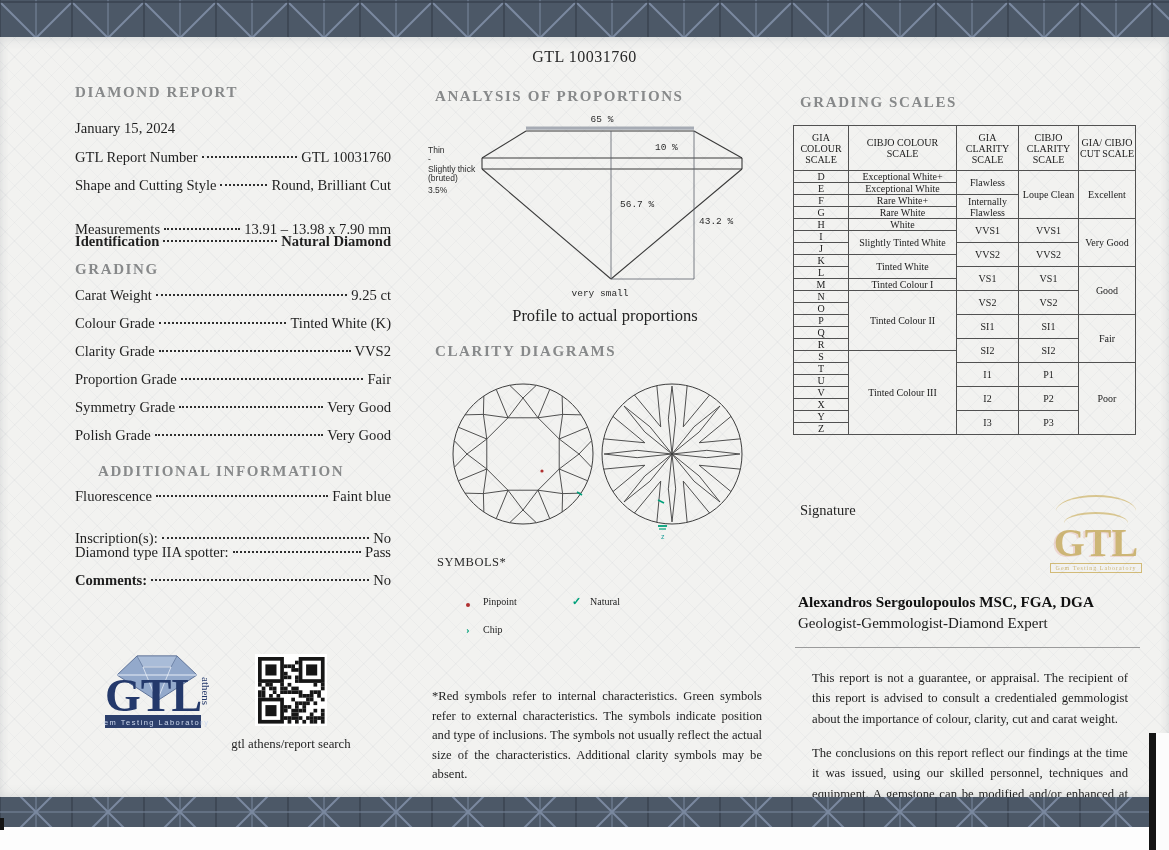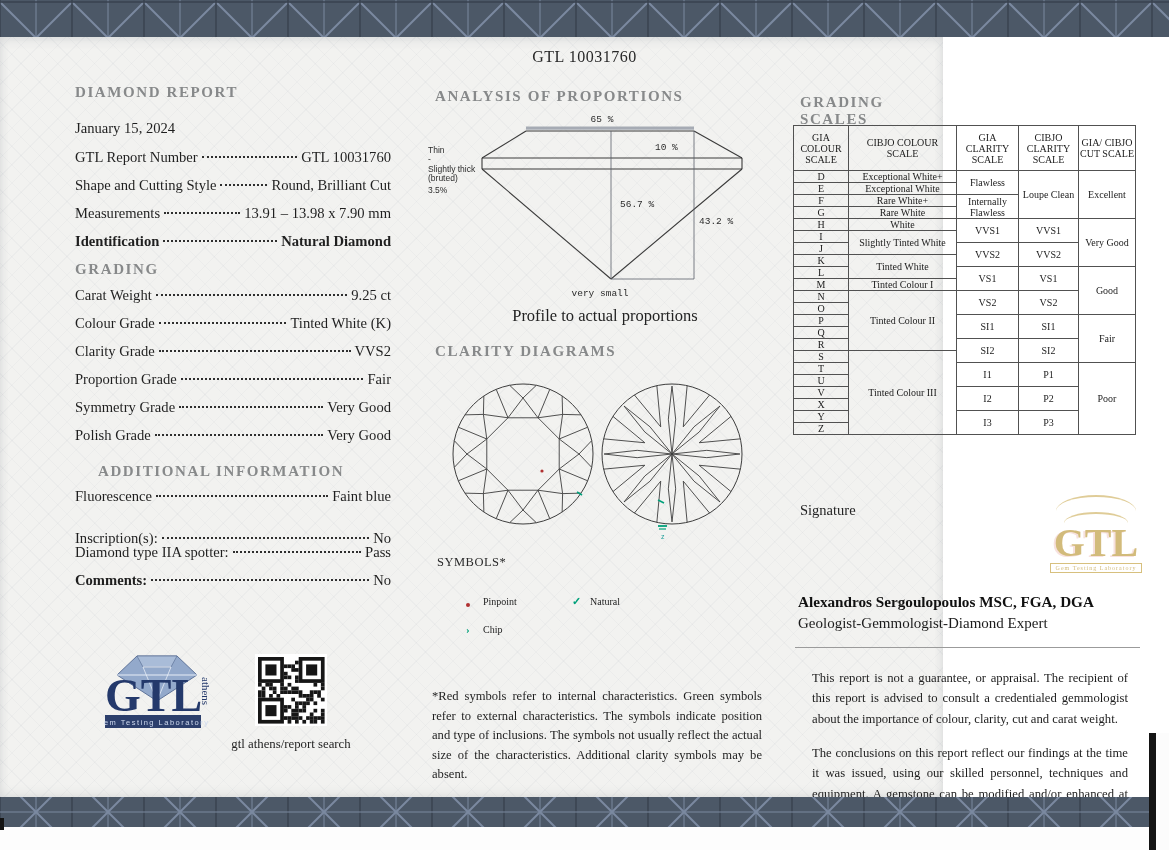--- a/index.html
+++ b/index.html
@@ -3,21 +3,21 @@
 <meta charset="utf-8">
 <style>
   html,body{margin:0;padding:0;}
   body{width:1169px;height:850px;position:relative;background:#fff;overflow:hidden;
        font-family:"Liberation Serif", serif;-webkit-font-smoothing:antialiased;}
   .scan{position:absolute;inset:0;}
   svg.band{position:absolute;left:0;width:1169px;display:block;}
   #band-top{top:0;height:37px;}
   #band-bottom{top:797px;height:30px;}
   .scan-white{position:absolute;left:0;top:827px;width:1169px;height:23px;background:#fdfdfd;}
-  .paper{position:absolute;left:0;top:37px;width:943px;height:760px;
+  .paper{position:absolute;left:0;top:37px;width:1169px;height:760px;
      background:
        repeating-linear-gradient(45deg, rgba(120,130,150,.05) 0 1px, transparent 1px 13px),
        repeating-linear-gradient(-45deg, rgba(120,130,150,.05) 0 1px, transparent 1px 13px),
        #f2f2f0;
      box-shadow: inset 0 4px 10px rgba(70,80,95,.10), inset 0 -4px 10px rgba(70,80,95,.08);}
   .artifact{position:absolute;background:#141414;}
   #artifact-right-strip{left:1149px;top:733px;width:7px;height:117px;}
   #artifact-right-white{left:1156px;top:733px;width:13px;height:117px;background:#fcfcfc;}
   #artifact-bl{left:0;top:818px;width:4px;height:12px;}
 
@@ -199,21 +199,21 @@
     <div class="lrow" style="top:112px;">
       <span class="lab">GTL Report Number</span>
         <span class="leader"></span>
         <span class="val">GTL 10031760</span>
     </div>
     <div class="lrow" style="top:140px;">
       <span class="lab">Shape and Cutting Style</span>
         <span class="leader"></span>
         <span class="val">Round, Brilliant Cut</span>
     </div>
-    <div class="lrow" style="top:168px;">
+    <div class="lrow" style="top:184px;">
       <span class="lab">Measurements</span>
         <span class="leader"></span>
         <span class="val">13.91 – 13.98 x 7.90 mm</span>
     </div>
     <div class="lrow bold-all" style="top:196px;">
       <span class="lab">Identification</span>
         <span class="leader"></span>
         <span class="val">Natural Diamond</span>
     </div>
 

